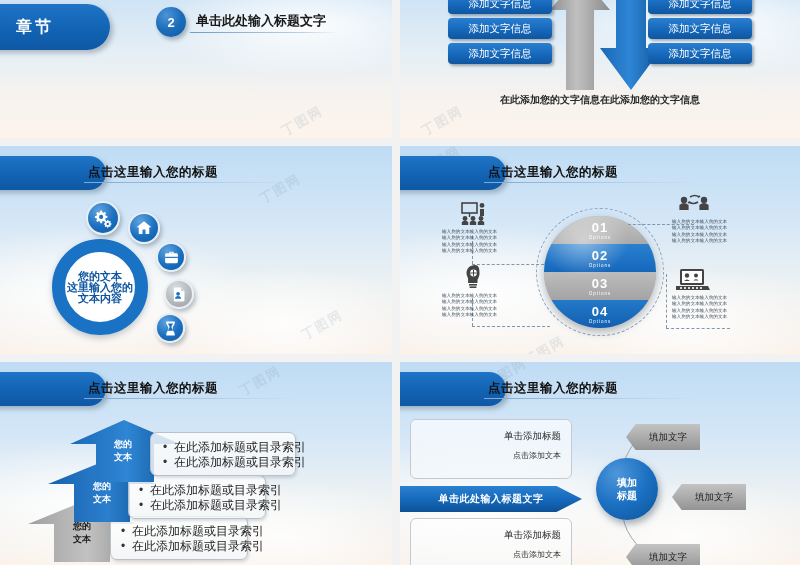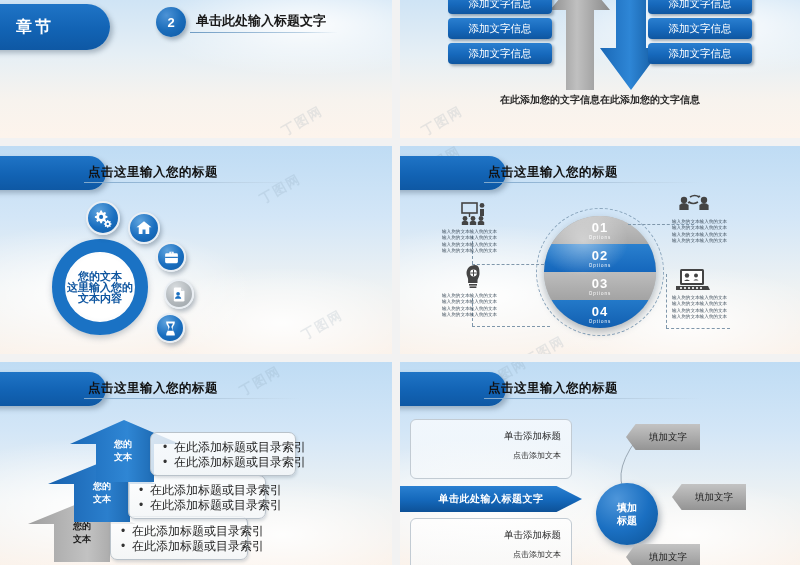--- a/index.html
+++ b/index.html
@@ -524,21 +524,21 @@
       <div class="c2">点击添加文本</div>
     </div>
 
     <div class="bluearrow" style="left:0px;top:124px;width:182px;height:26px;">单击此处输入标题文字</div>
 
     <svg class="curve" style="left:200px;top:62px;width:110px;height:136px;">
       <path d="M44 6 Q10 46 26 70" fill="none" stroke="#9aa8b4" stroke-width="1"></path>
       <path d="M26 70 Q14 100 44 128" fill="none" stroke="#9aa8b4" stroke-width="1"></path>
     </svg>
 
-    <div class="bigcirc" style="left:196px;top:121px;width:62px;height:62px;">填加
+    <div class="bigcirc" style="left:196px;top:96px;width:62px;height:62px;">填加
 标题</div>
 
     <div class="greyarrow" style="left:226px;top:62px;width:74px;">填加文字</div>
     <div class="greyarrow" style="left:272px;top:122px;width:74px;">填加文字</div>
     <div class="greyarrow" style="left:226px;top:182px;width:74px;">填加文字</div>
   </div>
 
 </div>
 
 </body></html>

